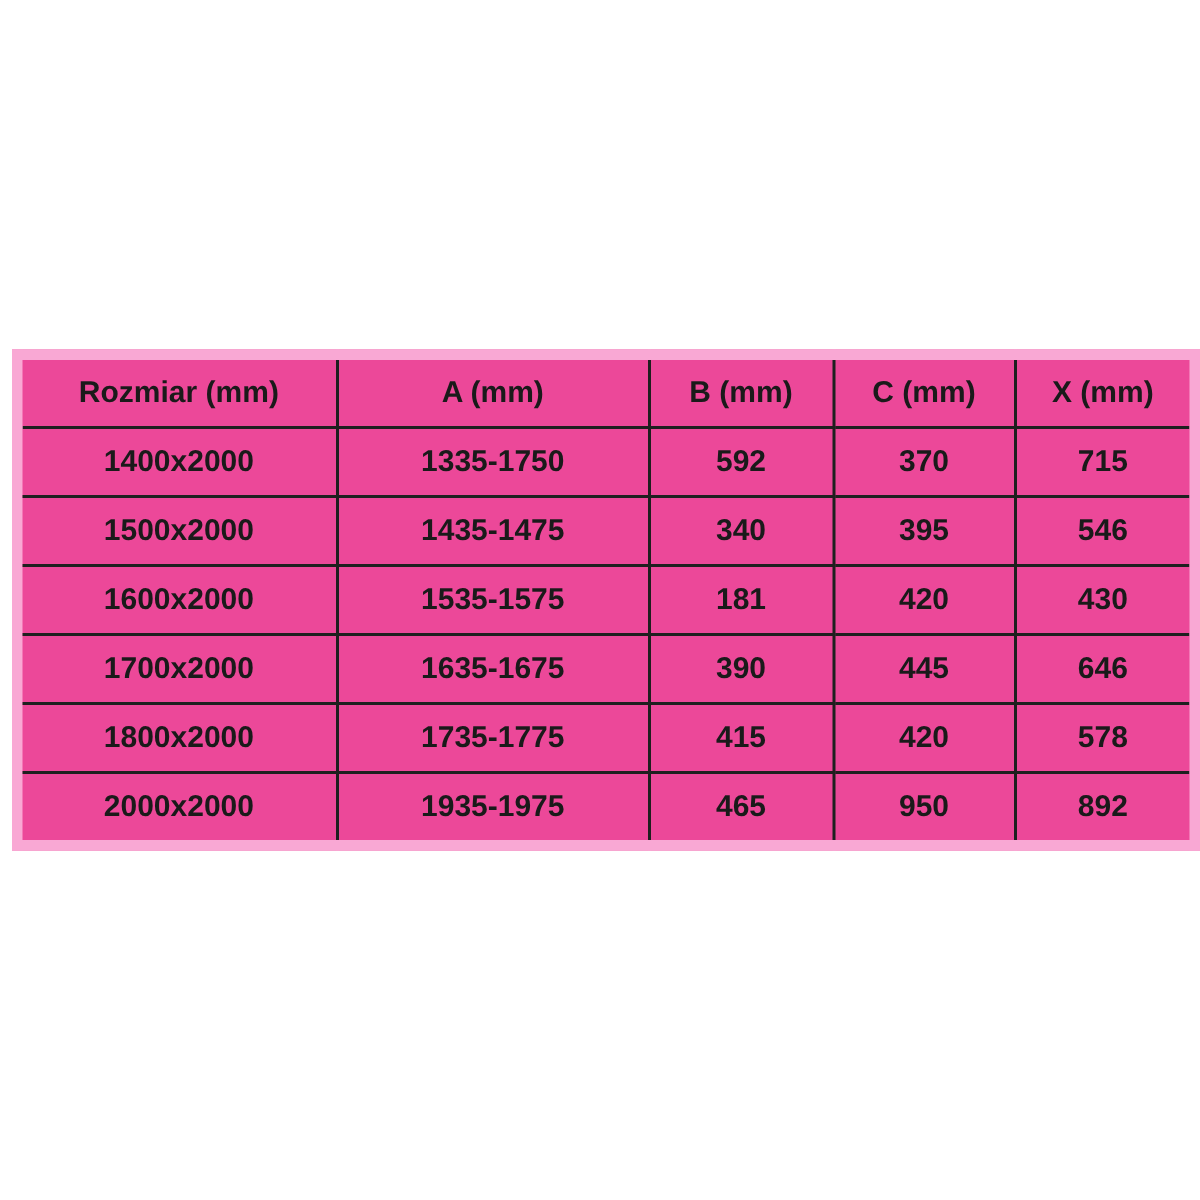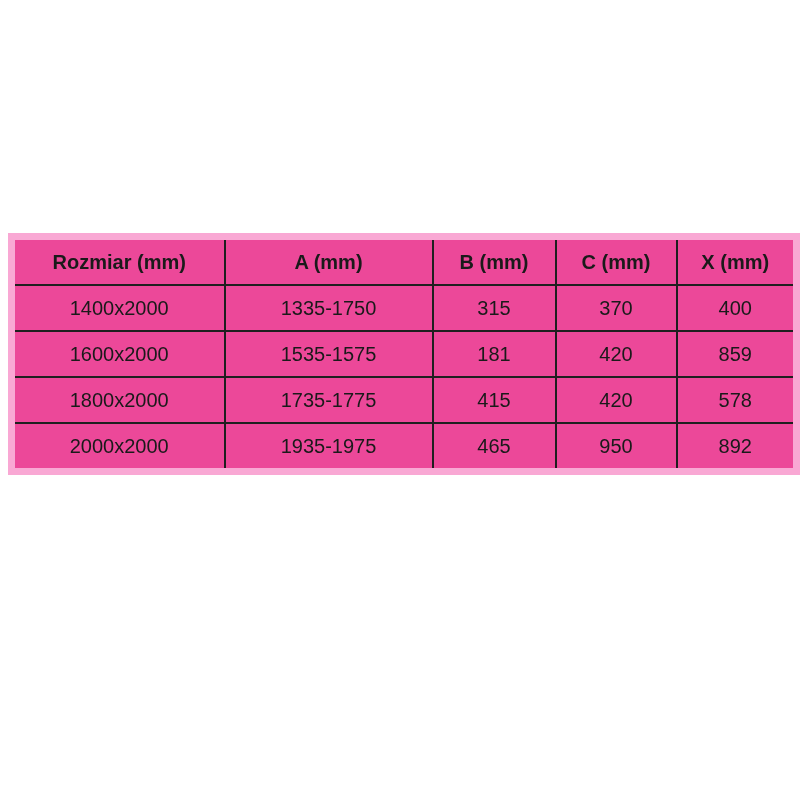--- a/index.html
+++ b/index.html
@@ -43,21 +43,21 @@
     color: #1a1a1a;
     font-size: 20px;
     line-height: 1;
     white-space: nowrap;
     overflow: hidden;
   }
   table.dim-table th {
     font-weight: 700;
   }
   table.dim-table td {
-    font-weight: 400;
+    font-weight: 700;
   }
 </style>
 </head>
 <body>
 
 <div class="page">
   <table class="dim-table">
     <colgroup>
       <col class="c-rozmiar">
       <col class="c-a">
@@ -71,30 +71,44 @@
         <th>A (mm)</th>
         <th>B (mm)</th>
         <th>C (mm)</th>
         <th>X (mm)</th>
       </tr>
     </thead>
     <tbody>
       <tr>
         <td>1400x2000</td>
         <td>1335-1750</td>
-        <td>315</td>
+        <td>592</td>
         <td>370</td>
-        <td>400</td>
+        <td>715</td>
+      </tr>
+      <tr>
+        <td>1500x2000</td>
+        <td>1435-1475</td>
+        <td>340</td>
+        <td>395</td>
+        <td>546</td>
       </tr>
       <tr>
         <td>1600x2000</td>
         <td>1535-1575</td>
         <td>181</td>
         <td>420</td>
-        <td>859</td>
+        <td>430</td>
+      </tr>
+      <tr>
+        <td>1700x2000</td>
+        <td>1635-1675</td>
+        <td>390</td>
+        <td>445</td>
+        <td>646</td>
       </tr>
       <tr>
         <td>1800x2000</td>
         <td>1735-1775</td>
         <td>415</td>
         <td>420</td>
         <td>578</td>
       </tr>
       <tr>
         <td>2000x2000</td>

